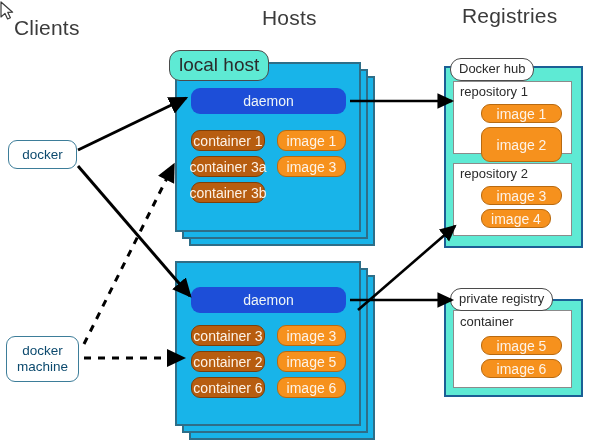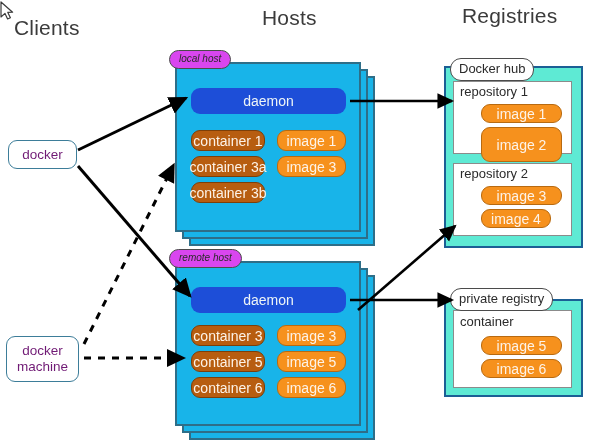--- a/index.html
+++ b/index.html
@@ -32,21 +32,21 @@
   #title-clients   { left: 14px;  top: 16px; }
   #title-hosts     { left: 262px; top: 6px; }
   #title-registries{ left: 462px; top: 4px; }
 
   
   .client-box {
     position: absolute;
     background: #ffffff;
     border: 1.6px solid #3d7d99;
     border-radius: 9px;
-    color: #701a75;
+    color: #0c4a6e;
     font-size: 13.5px;
     text-align: right;
     display: flex;
     align-items: center;
     justify-content: center;
     flex-direction: column;
     line-height: 1.18;
     box-sizing: border-box;
   }
   #client-docker        { left: 8px;  top: 140px; width: 69px;  height: 29px; }
@@ -59,30 +59,29 @@
     background: #18b4e9;
     border: 2.2px solid #2e6e88;
     box-sizing: border-box;
   }
   .sheet.s3 { left: 14px; top: 14px; }
   .sheet.s2 { left: 7px;  top: 7px;  }
   .sheet.s1 { left: 0;    top: 0;    }
 
   .host-label {
     position: absolute;
-    background: #d946ef;
+    background: #5eead4;
     border: 1.6px solid #4b4b4b;
     border-radius: 11px;
-    font-size: 10px;
+    font-size: 19px;
     color: #2b2b2b;
     padding: 1px 9px 2px 9px;
     white-space: nowrap;
     z-index: 6;
     line-height: 1.35;
-    font-style: italic;
   }
 
   .daemon {
     position: absolute;
     background: #1d4ed8;
     color: #eef5f7;
     font-size: 14px;
     display: flex;
     align-items: center;
     justify-content: center;
@@ -184,26 +183,25 @@
 
     <div class="pill image" style="left:102px; top:68px; width:69px; height:21px;">image 1</div>
     <div class="pill image" style="left:102px; top:94px; width:69px; height:21px;">image 3</div>
   </div>
 
   <div class="host-stack" id="host-remote" style="left:175px; top:261px; width:200px; height:180px;">
     <div class="sheet s3" style="width:186px; height:165px;"></div>
     <div class="sheet s2" style="width:186px; height:165px;"></div>
     <div class="sheet s1" style="width:186px; height:165px;"></div>
 
-    <div class="host-label" style="left:-6px; top:-12px;">remote host</div>
 
     <div class="daemon" style="left:16px; top:26px; width:155px; height:26px;">daemon</div>
 
     <div class="pill container" style="left:16px; top:64px;  width:74px; height:21px;">container 3</div>
-    <div class="pill container" style="left:16px; top:90px;  width:74px; height:21px;">container 5</div>
+    <div class="pill container" style="left:16px; top:90px;  width:74px; height:21px;">container 2</div>
     <div class="pill container" style="left:16px; top:116px; width:74px; height:21px;">container 6</div>
 
     <div class="pill image" style="left:102px; top:64px;  width:69px; height:21px;">image 3</div>
     <div class="pill image" style="left:102px; top:90px;  width:69px; height:21px;">image 5</div>
     <div class="pill image" style="left:102px; top:116px; width:69px; height:21px;">image 6</div>
   </div>
 
   <div class="registry-panel" id="registry-docker-hub" style="left:444px; top:66px; width:139px; height:182px;">
 
     <div class="repo-box" style="left:7px; top:13px; width:119px; height:73px;"></div>

